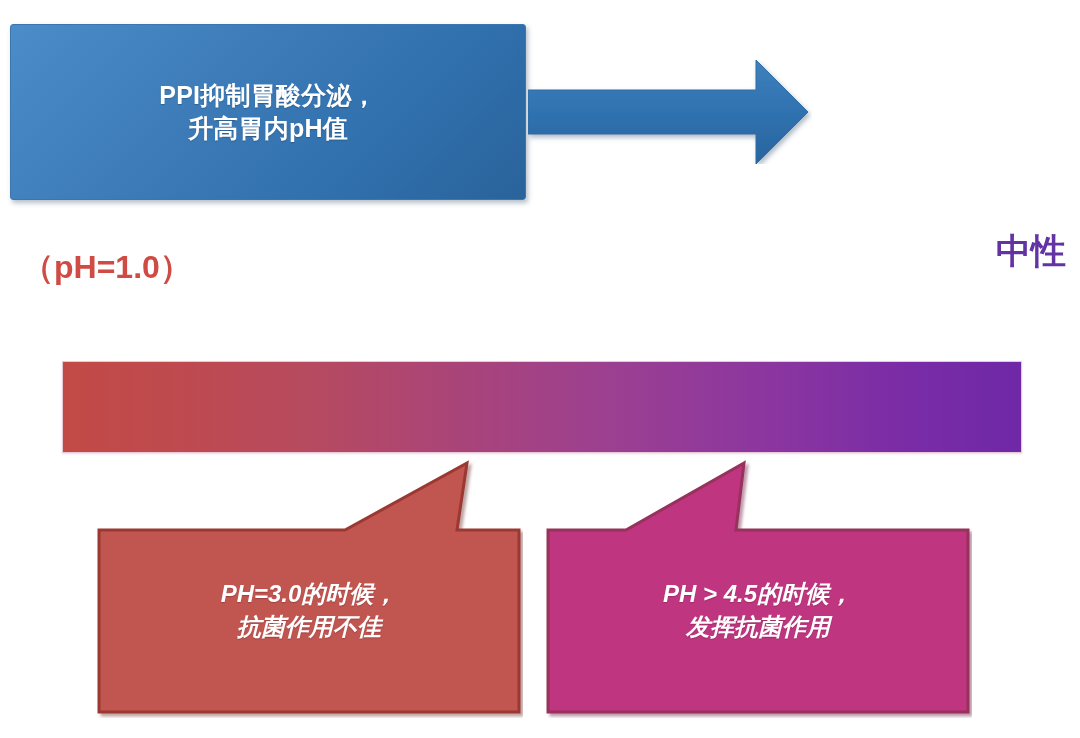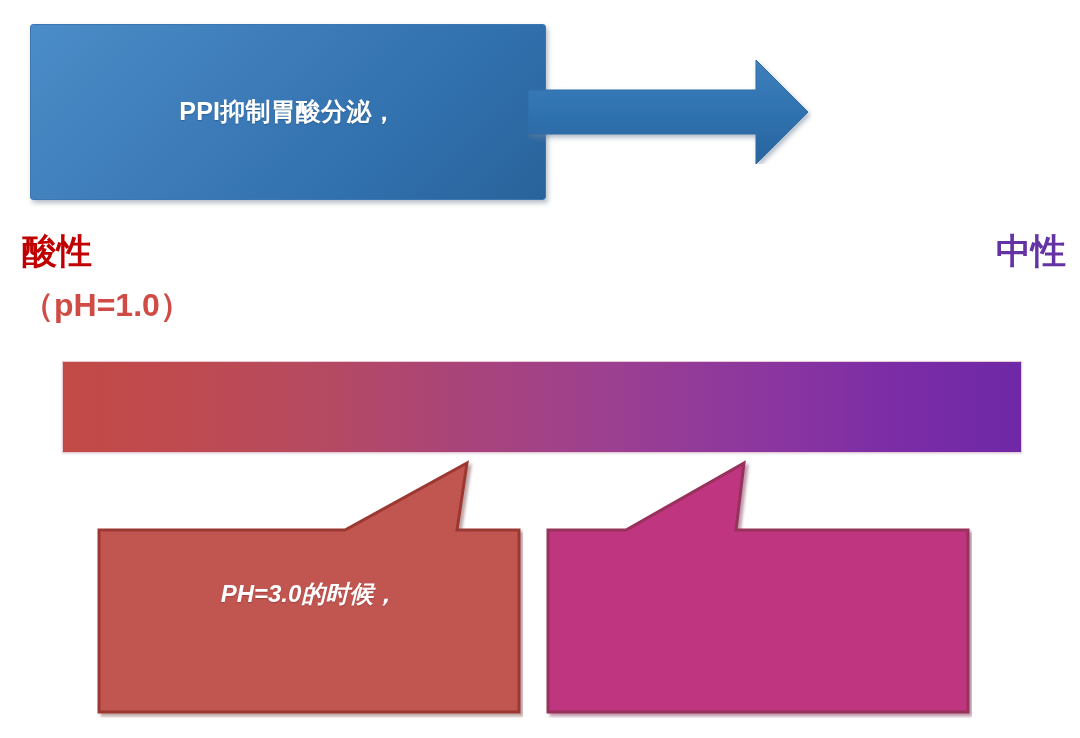--- a/index.html
+++ b/index.html
@@ -11,21 +11,21 @@
     width: 1080px;
     height: 738px;
     position: relative;
     overflow: hidden;
     font-family: "Liberation Sans", "DejaVu Sans", sans-serif;
   }
 
   
   #blue-banner {
     position: absolute;
-    left: 30px;
+    left: 10px;
     top: 24px;
     width: 516px;
     height: 176px;
     background: linear-gradient(135deg, #4b8dc8 0%, #3d7cb8 38%, #3070ad 70%, #2a639b 100%);
     border: 1px solid #3b76b0;
     border-radius: 3px;
     box-shadow: 2px 3px 5px rgba(90,110,130,0.45);
     box-sizing: border-box;
     display: flex;
     align-items: center;
@@ -126,66 +126,71 @@
 
   #callout-left-text  { top: 120px; }
   #callout-right-text { top: 120px; }
 </style>
 </head>
 <body>
 
 <div id="blue-banner">
   <div id="blue-banner-text">
     <span>PPI抑制胃酸分泌，</span><br>
+    <span>升高胃内pH值</span>
   </div>
 </div>
 
 <div id="flow-arrow">
   <svg width="284" height="104" viewBox="0 0 284 104">
     <defs>
       <linearGradient id="arrGrad" x1="0" y1="0" x2="0" y2="1">
         <stop offset="0%" stop-color="#3f80bd"></stop>
         <stop offset="50%" stop-color="#2f72b0"></stop>
         <stop offset="100%" stop-color="#2a649d"></stop>
       </linearGradient>
       <filter id="arrShadow" x="-25%" y="-25%" width="160%" height="160%">
         <feDropShadow dx="2" dy="3" stdDeviation="2.6" flood-color="#6d8296" flood-opacity="0.55"></feDropShadow>
       </filter>
     </defs>
     <path d="M0,30 L228,30 L228,0 L280,52 L228,104 L228,74 L0,74 Z" fill="url(#arrGrad)" stroke="#2e6ca6" stroke-width="1" filter="url(#arrShadow)"></path>
   </svg>
 </div>
 
 <div class="ph-label" id="label-acidic">
-  <span class="ph-name">酸性</span>
   <span class="ph-value">（pH=1.0）</span>
 </div>
 
 <div class="ph-label" id="label-neutral">
   <span class="ph-name">中性</span>
 </div>
 
 <div id="ph-gradient-bar"></div>
 
 <div class="callout" id="callout-left">
   <svg width="428" height="260" viewBox="0 0 428 260">
     <defs>
       <filter id="coShadowL" x="-15%" y="-15%" width="135%" height="135%">
         <feDropShadow dx="3" dy="3" stdDeviation="1.6" flood-color="#8a5a56" flood-opacity="0.55"></feDropShadow>
       </filter>
     </defs>
     <path d="M4,72 L250,72 L372,5 L362,72 L424,72 L424,254 L4,254 Z" fill="#c15450" stroke="#9c3833" stroke-width="3" filter="url(#coShadowL)"></path>
   </svg>
   <div class="callout-text" id="callout-left-text">
     <span>PH=3.0的时候，</span><br>
+    <span>抗菌作用不佳</span>
   </div>
 </div>
 
 <div class="callout" id="callout-right">
   <svg width="428" height="260" viewBox="0 0 428 260">
     <defs>
       <filter id="coShadowR" x="-15%" y="-15%" width="135%" height="135%">
         <feDropShadow dx="3" dy="3" stdDeviation="1.6" flood-color="#8a4a66" flood-opacity="0.55"></feDropShadow>
       </filter>
     </defs>
     <path d="M4,72 L82,72 L200,5 L192,72 L424,72 L424,254 L4,254 Z" fill="#bf3480" stroke="#96305b" stroke-width="3" filter="url(#coShadowR)"></path>
   </svg>
+  <div class="callout-text" id="callout-right-text">
+    <span>PH &gt; 4.5的时候，</span><br>
+    <span>发挥抗菌作用</span>
+  </div>
 </div>
 
 </body></html>

